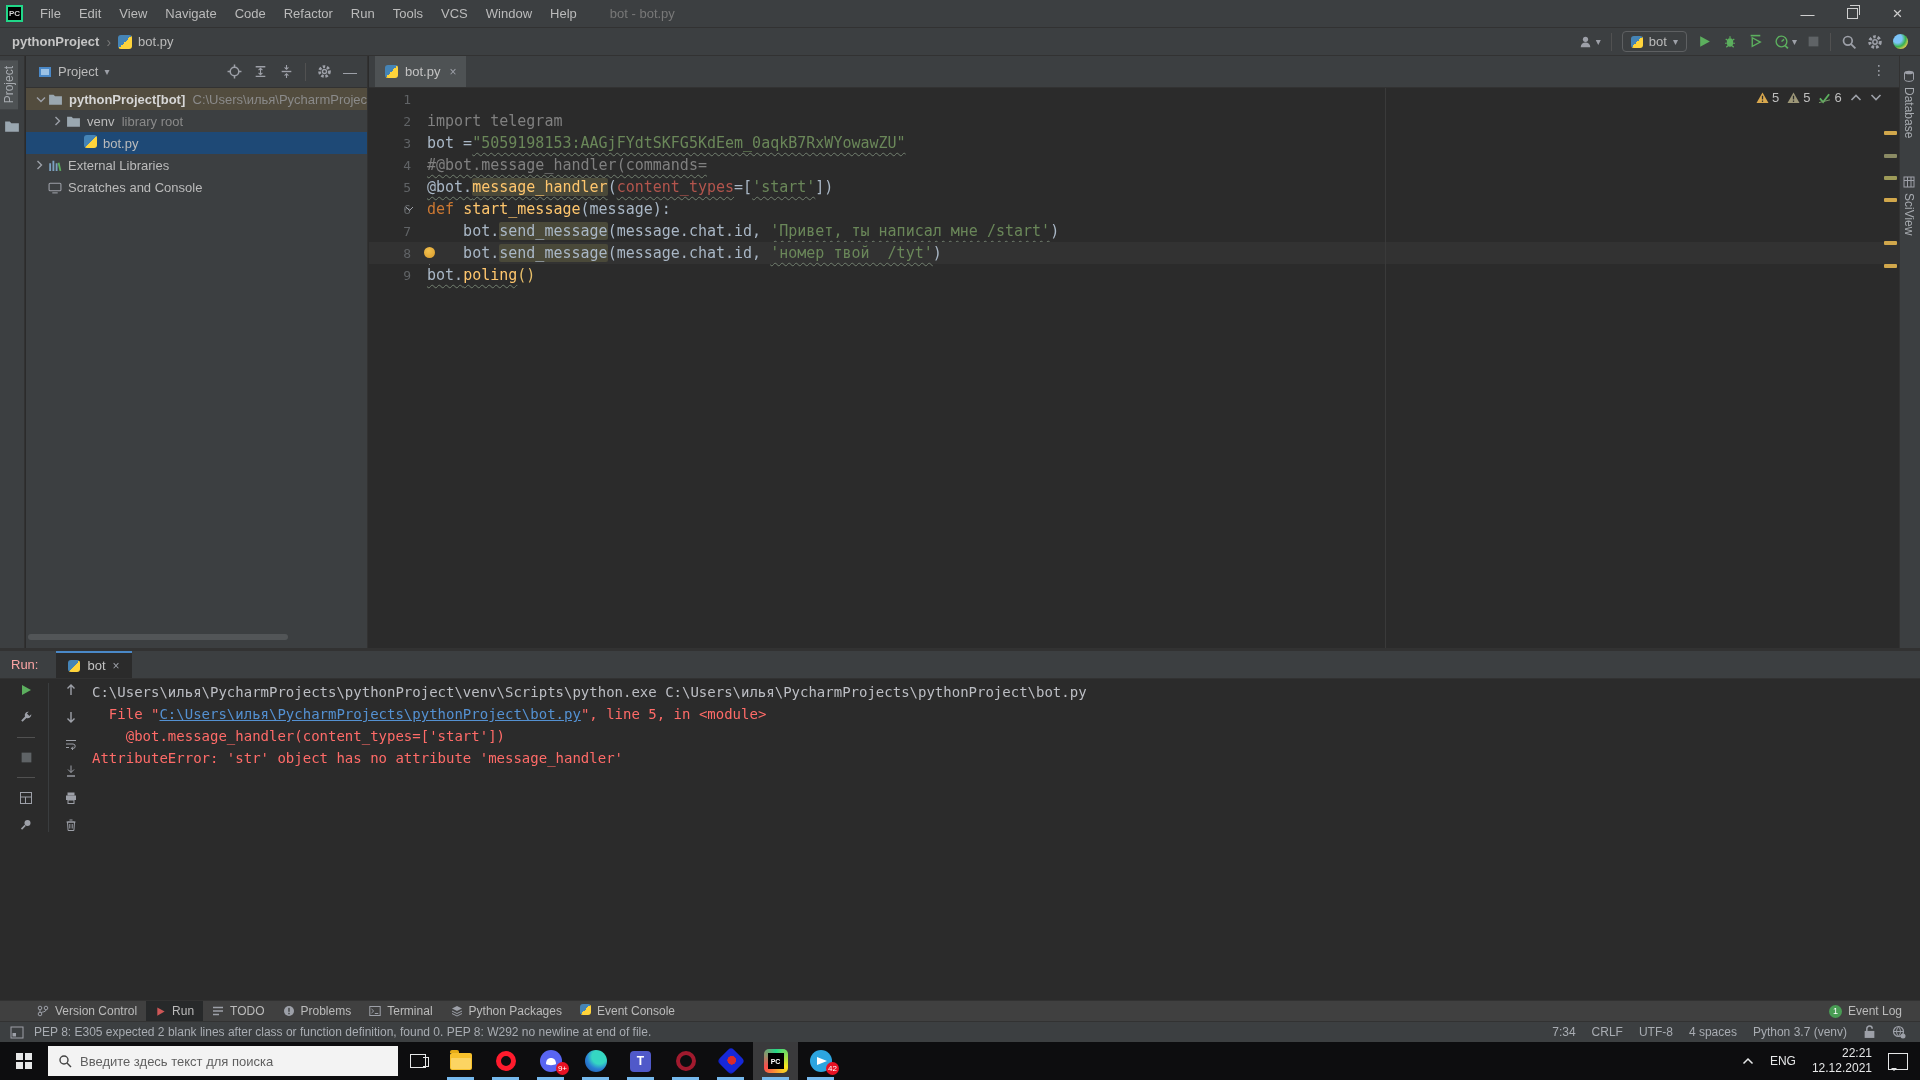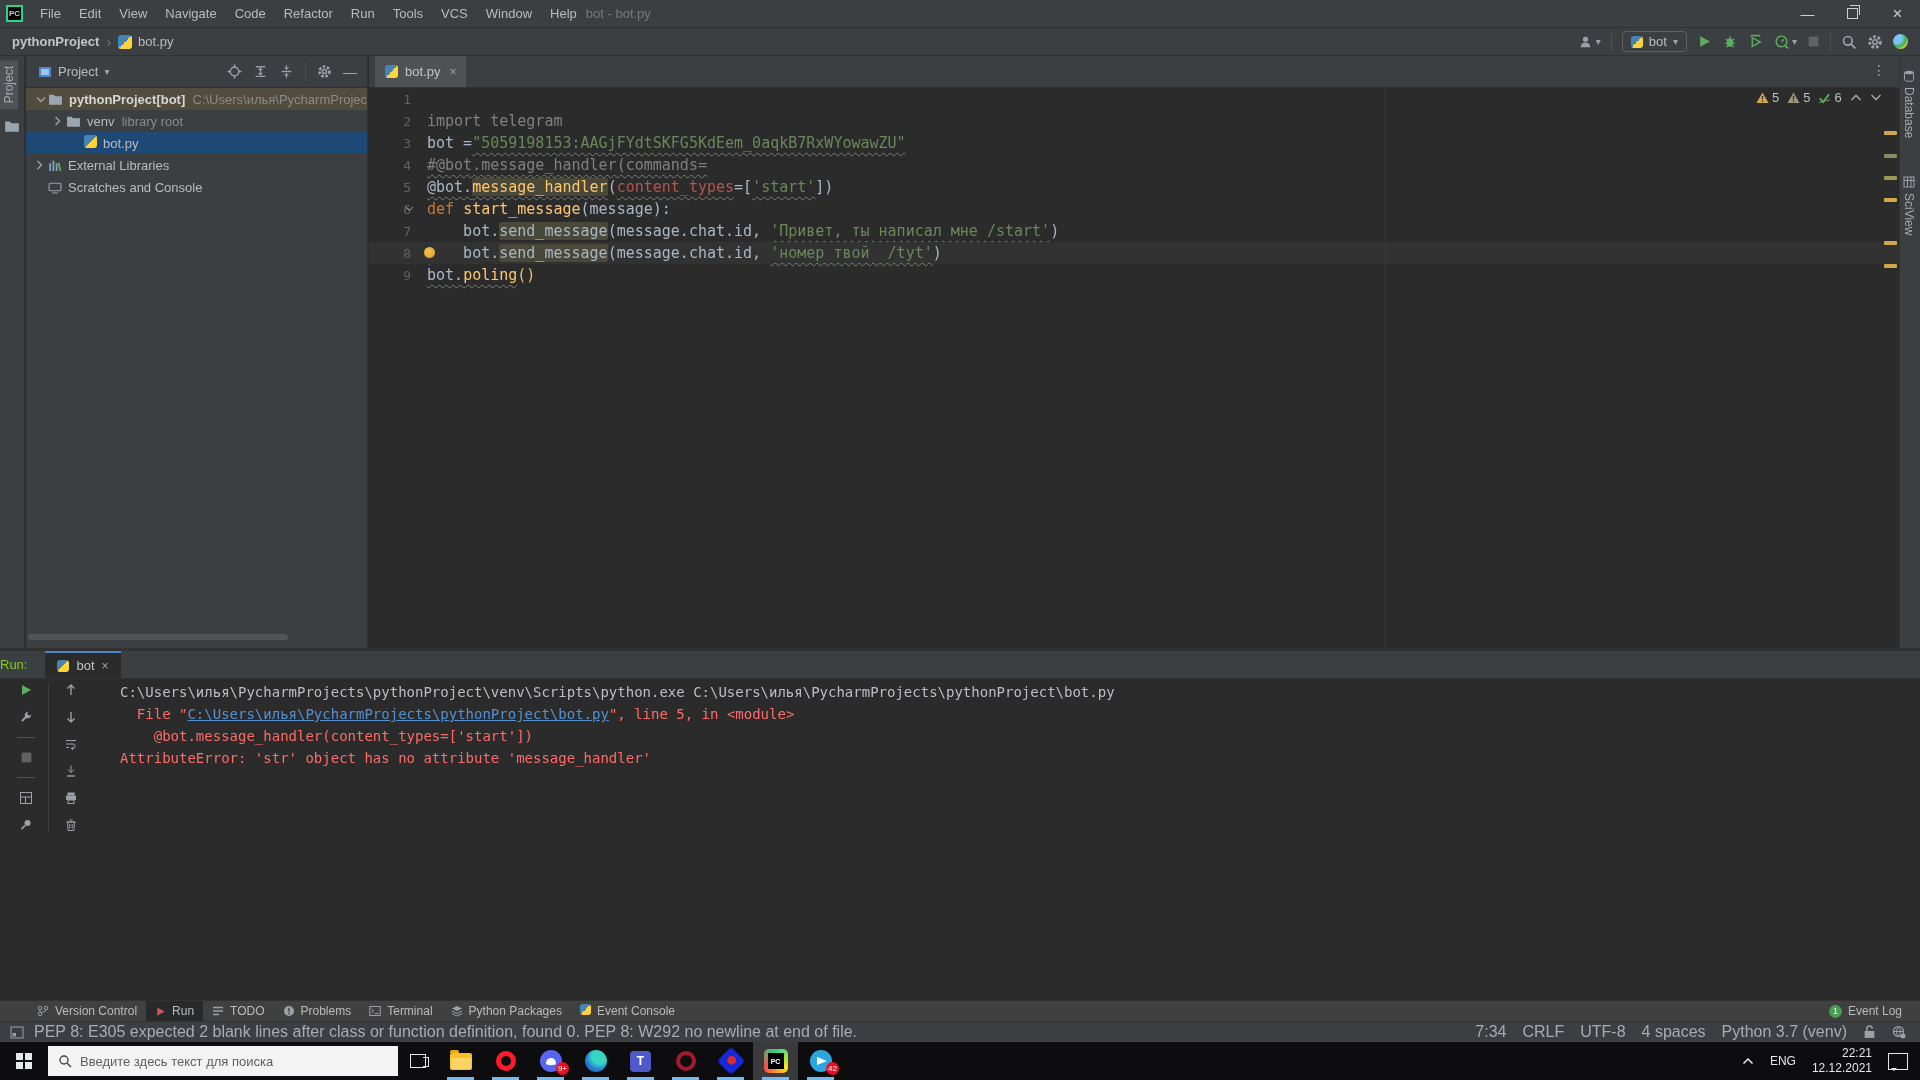--- a/index.html
+++ b/index.html
@@ -5,21 +5,21 @@
   html,body{margin:0;padding:0;background:#2b2b2b;width:1920px;height:1080px;overflow:hidden;
     font-family:"Liberation Sans","DejaVu Sans",sans-serif;-webkit-font-smoothing:antialiased;}
   .abs{position:absolute;}
   #stage{position:relative;width:1920px;height:1080px;background:#2b2b2b;}
   .mono{font-family:"DejaVu Sans Mono","Liberation Mono",monospace;}
   svg{display:block;}
   
   #titlebar{left:0;top:0;width:1920px;height:28px;background:#3c3f41;display:flex;align-items:center;color:#bbbbbb;font-size:13px;border-bottom:1px solid #323232;box-sizing:border-box;}
   .pc-logo{width:17px;height:17px;margin:0 8px 0 6px;border:2px solid #21d789;box-sizing:border-box;background:#000;color:#d0d0d0;font-size:8px;font-weight:bold;display:flex;align-items:center;justify-content:center;}
   .menu-item{padding:0 9px;height:28px;display:flex;align-items:center;cursor:default;}
-  #win-title{color:#787878;}
+  #win-title{color:#787878;margin-left:24px;}
   #win-controls{margin-left:auto;display:flex;height:28px;}
   .win-btn{width:45px;height:28px;display:flex;align-items:center;justify-content:center;color:#cfcfcf;font-size:14px;}
   .maxrect{width:9px;height:9px;border:1px solid #cfcfcf;position:relative;}
   .maxrect:before{content:"";position:absolute;left:2px;top:-4px;width:9px;height:9px;border:1px solid #cfcfcf;border-bottom:none;border-left:none;}
   
   #row2{left:0;top:28px;width:1920px;height:28px;background:#3c3f41;display:flex;align-items:center;font-size:13px;color:#bbbbbb;border-bottom:1px solid #323232;box-sizing:border-box;}
   .crumb-b{font-weight:bold;color:#c5c5c5;margin-left:12px;}
   .crumb-sep{color:#787878;margin:0 7px;font-size:14px;}
   .py-ico{width:14px;height:14px;border-radius:3px;background:linear-gradient(135deg,#4584b6 50%,#ffd43b 50%);display:inline-block;}
   #run-toolbar{margin-left:auto;display:flex;align-items:center;gap:10px;padding-right:12px;}
@@ -62,38 +62,38 @@
   .t-plain{color:#a9b7c6;} .t-comment{color:#808080;} .t-keyword{color:#cc7832;}
   .t-func{color:#ffc66d;} .t-string{color:#6a8759;} .t-error{color:#b3554d;} .t-paren{color:#e8bf6a;}
   .occ{background:#4a4939;border-radius:2px;}
   .wavy{text-decoration:underline;text-decoration-style:wavy;text-decoration-color:#72806f;text-decoration-thickness:1px;text-underline-offset:4px;}
   #margin-guide{left:1385px;top:88px;width:1px;height:560px;background:#3a3a3a;}
   #inspect-widget{left:1756px;top:90px;display:flex;align-items:center;gap:8px;color:#bfbfbf;font-size:13px;}
   .stripe-mark{position:absolute;left:1884px;width:13px;height:4px;border-radius:1px;}
   
   #run-panel{left:0;top:648px;width:1920px;height:352px;background:#2b2b2b;border-top:3px solid #323232;box-sizing:border-box;}
   #run-header{height:28px;background:#3c3f41;border-bottom:1px solid #323232;display:flex;align-items:center;font-size:13px;color:#bbbbbb;box-sizing:border-box;}
-  #run-label{color:#84cc16;margin-left:0;margin-right:18px;}
+  #run-label{color:#fca5a5;margin-left:11px;margin-right:18px;}
   .rtab{height:27px;display:flex;align-items:center;gap:7px;background:#2b2b2b;border-top:2px solid #4a88c7;padding:0 12px;color:#c3c3c3;box-sizing:border-box;}
   .rtab .x{color:#9da0a8;font-size:12px;}
   .rcol{position:absolute;top:32px;width:32px;display:flex;flex-direction:column;align-items:center;gap:13px;}
   #rcol1{left:10px;} #rcol2{left:48px;border-left:1px solid #3a3d3f;padding-left:6px;}
   .rdiv{width:18px;height:1px;background:#515151;}
-  #console{position:absolute;left:92px;top:30px;font-size:14px;line-height:22px;color:#bcbec4;margin-left:28px;}
+  #console{position:absolute;left:92px;top:30px;font-size:14px;line-height:22px;color:#bcbec4;}
   .con-line{white-space:pre;height:22px;}
   .c-red{color:#ff6b68;} .c-plain{color:#bcbec4;}
   .c-link{color:#5491d2;text-decoration:underline;}
   .caret{display:inline-block;width:2px;height:15px;background:#c8c8c8;vertical-align:-2px;margin-left:1px;}
   
   #toolwin-bar{left:0;top:1000px;width:1920px;height:21px;background:#404040;border-top:1px solid #323232;box-sizing:border-box;display:flex;align-items:center;font-size:12px;color:#bbbbbb;}
   .twb-item{display:flex;align-items:center;gap:6px;padding:0 9px;height:21px;}
   .twb-item.active{background:#27292a;}
   #event-log{margin-left:auto;display:flex;align-items:center;gap:6px;padding-right:18px;}
   .badge-green{width:13px;height:13px;border-radius:50%;background:#499c54;color:#fff;font-size:9px;display:flex;align-items:center;justify-content:center;}
-  #status-bar{left:0;top:1021px;width:1920px;height:21px;background:#3c3f41;border-top:1px solid #323232;box-sizing:border-box;display:flex;align-items:center;font-size:16px;color:#a8acb2;}
+  #status-bar{left:0;top:1021px;width:1920px;height:21px;background:#3c3f41;border-top:1px solid #323232;box-sizing:border-box;display:flex;align-items:center;font-size:12px;color:#a8acb2;}
   #status-right{margin-left:auto;display:flex;align-items:center;gap:16px;padding-right:14px;}
   
   #taskbar{left:0;top:1042px;width:1920px;height:38px;background:#0d0d0f;display:flex;align-items:center;}
   #start-btn{width:48px;height:38px;display:flex;align-items:center;justify-content:center;}
   .win-logo{width:16px;height:16px;display:grid;grid-template-columns:7px 7px;grid-template-rows:7px 7px;gap:2px;}
   .win-logo i{background:#e6e7e8;}
   #search-box{width:330px;height:30px;background:#f3f3f3;display:flex;align-items:center;gap:8px;padding:0 10px;color:#5f5f5f;font-size:13px;}
   #taskview{width:40px;height:38px;display:flex;align-items:center;justify-content:center;}
   .tv-rect{width:14px;height:12px;border:1px solid #e6e7e8;position:relative;background:transparent;}
   .tv-rect:before{content:"";position:absolute;right:-4px;top:2px;width:5px;height:8px;border:1px solid #e6e7e8;border-left:none;}

